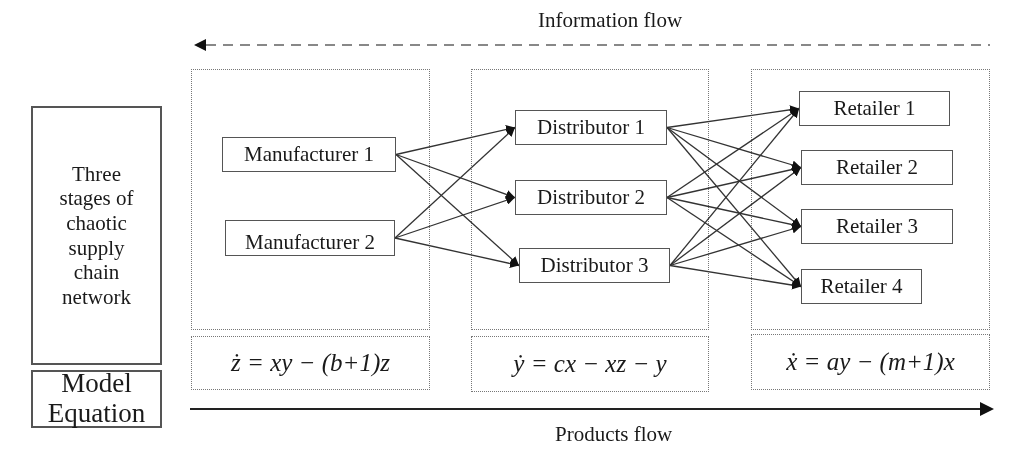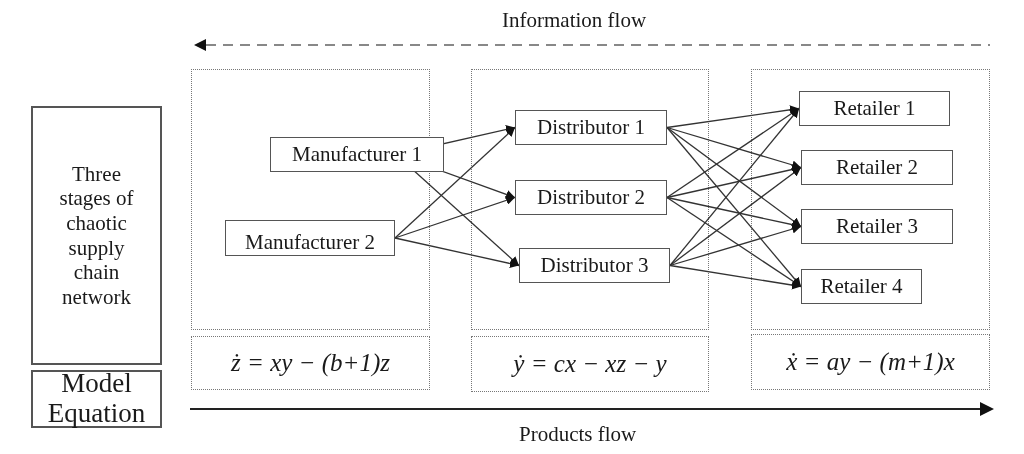--- a/index.html
+++ b/index.html
@@ -7,21 +7,21 @@
          font-family: "Liberation Serif", "DejaVu Serif", serif; color: #1a1a1a; }
   .abs { position: absolute; }
   .label-box { position: absolute; border: 2px solid #555; background: #fff; box-sizing: border-box;
                display: flex; align-items: center; justify-content: center; text-align: center; margin-top: 37px; }
   .stage-panel { position: absolute; border: 1.5px dotted #777; box-sizing: border-box; }
   .node { position: absolute; border: 1.8px solid #555; background: #fff; box-sizing: border-box;
           display: flex; align-items: center; justify-content: center; font-size: 21px; white-space: nowrap; }
   .eq { position: absolute; border: 1.5px dotted #777; box-sizing: border-box;
         display: flex; align-items: center; justify-content: center;
         font-size: 25px; font-style: italic; white-space: nowrap; }
-  .flow-label { position: absolute; font-size: 21px; white-space: nowrap; }
+  .flow-label { position: absolute; font-size: 21px; white-space: nowrap; margin-left: 36px; }
   svg.links { position: absolute; left: 0; top: 0; }
 </style>
 </head>
 <body>
 
 <div class="flow-label" style="left:502px; top:8px;">Information flow</div>
 <svg class="abs" style="left:190px; top:35px;" width="810" height="20">
   <line x1="16" y1="10" x2="800" y2="10" stroke="#888" stroke-width="2.2" stroke-dasharray="10,7"></line>
   <polygon points="4,10 16,4 16,16" fill="#111"></polygon>
 </svg>
@@ -66,21 +66,21 @@
     <line x1="667" y1="197.5" x2="799" y2="108.5" stroke="#333" stroke-width="1.3" marker-end="url(#ah)"></line>
     <line x1="667" y1="197.5" x2="801" y2="167.5" stroke="#333" stroke-width="1.3" marker-end="url(#ah)"></line>
     <line x1="667" y1="197.5" x2="801" y2="226.5" stroke="#333" stroke-width="1.3" marker-end="url(#ah)"></line>
     <line x1="667" y1="197.5" x2="801" y2="286.5" stroke="#333" stroke-width="1.3" marker-end="url(#ah)"></line>
     <line x1="670" y1="265.5" x2="799" y2="108.5" stroke="#333" stroke-width="1.3" marker-end="url(#ah)"></line>
     <line x1="670" y1="265.5" x2="801" y2="167.5" stroke="#333" stroke-width="1.3" marker-end="url(#ah)"></line>
     <line x1="670" y1="265.5" x2="801" y2="226.5" stroke="#333" stroke-width="1.3" marker-end="url(#ah)"></line>
     <line x1="670" y1="265.5" x2="801" y2="286.5" stroke="#333" stroke-width="1.3" marker-end="url(#ah)"></line>
   </svg>
 
-<div class="node" id="n-Manufacturer 1" style="left:222px; top:137px; width:174px; height:35px;margin-left:48px;">
+<div class="node" id="n-Manufacturer 1" style="left:222px; top:137px; width:174px; height:35px;">
   <span>Manufacturer 1</span>
   </div>
 <div class="node" id="n-Manufacturer 2" style="left:225px; top:220px; width:170px; height:36px;align-items:flex-end;">
   <span>Manufacturer 2</span>
   </div>
 
 <div class="node" id="n-Distributor 1" style="left:515px; top:110px; width:152px; height:35px;">
   <span>Distributor 1</span>
   </div>
 <div class="node" id="n-Distributor 2" style="left:515px; top:180px; width:152px; height:35px;">

